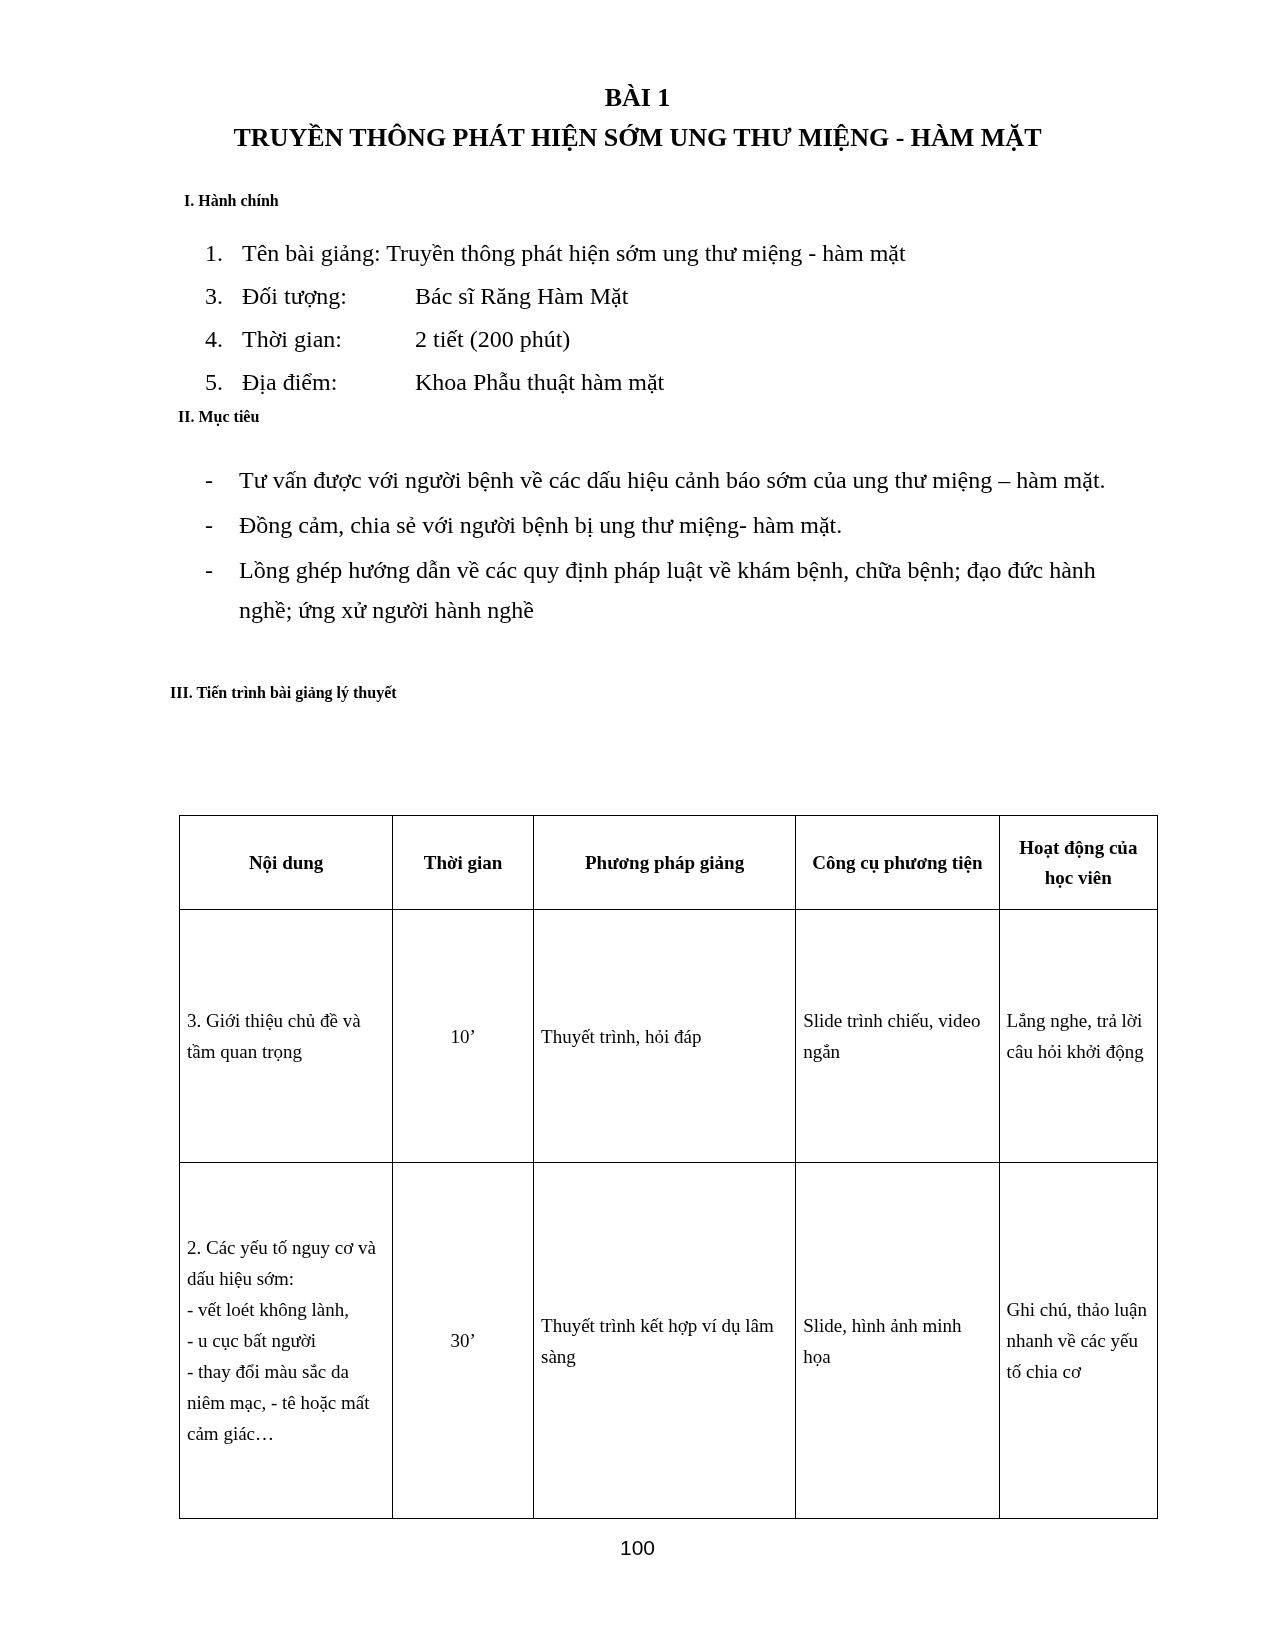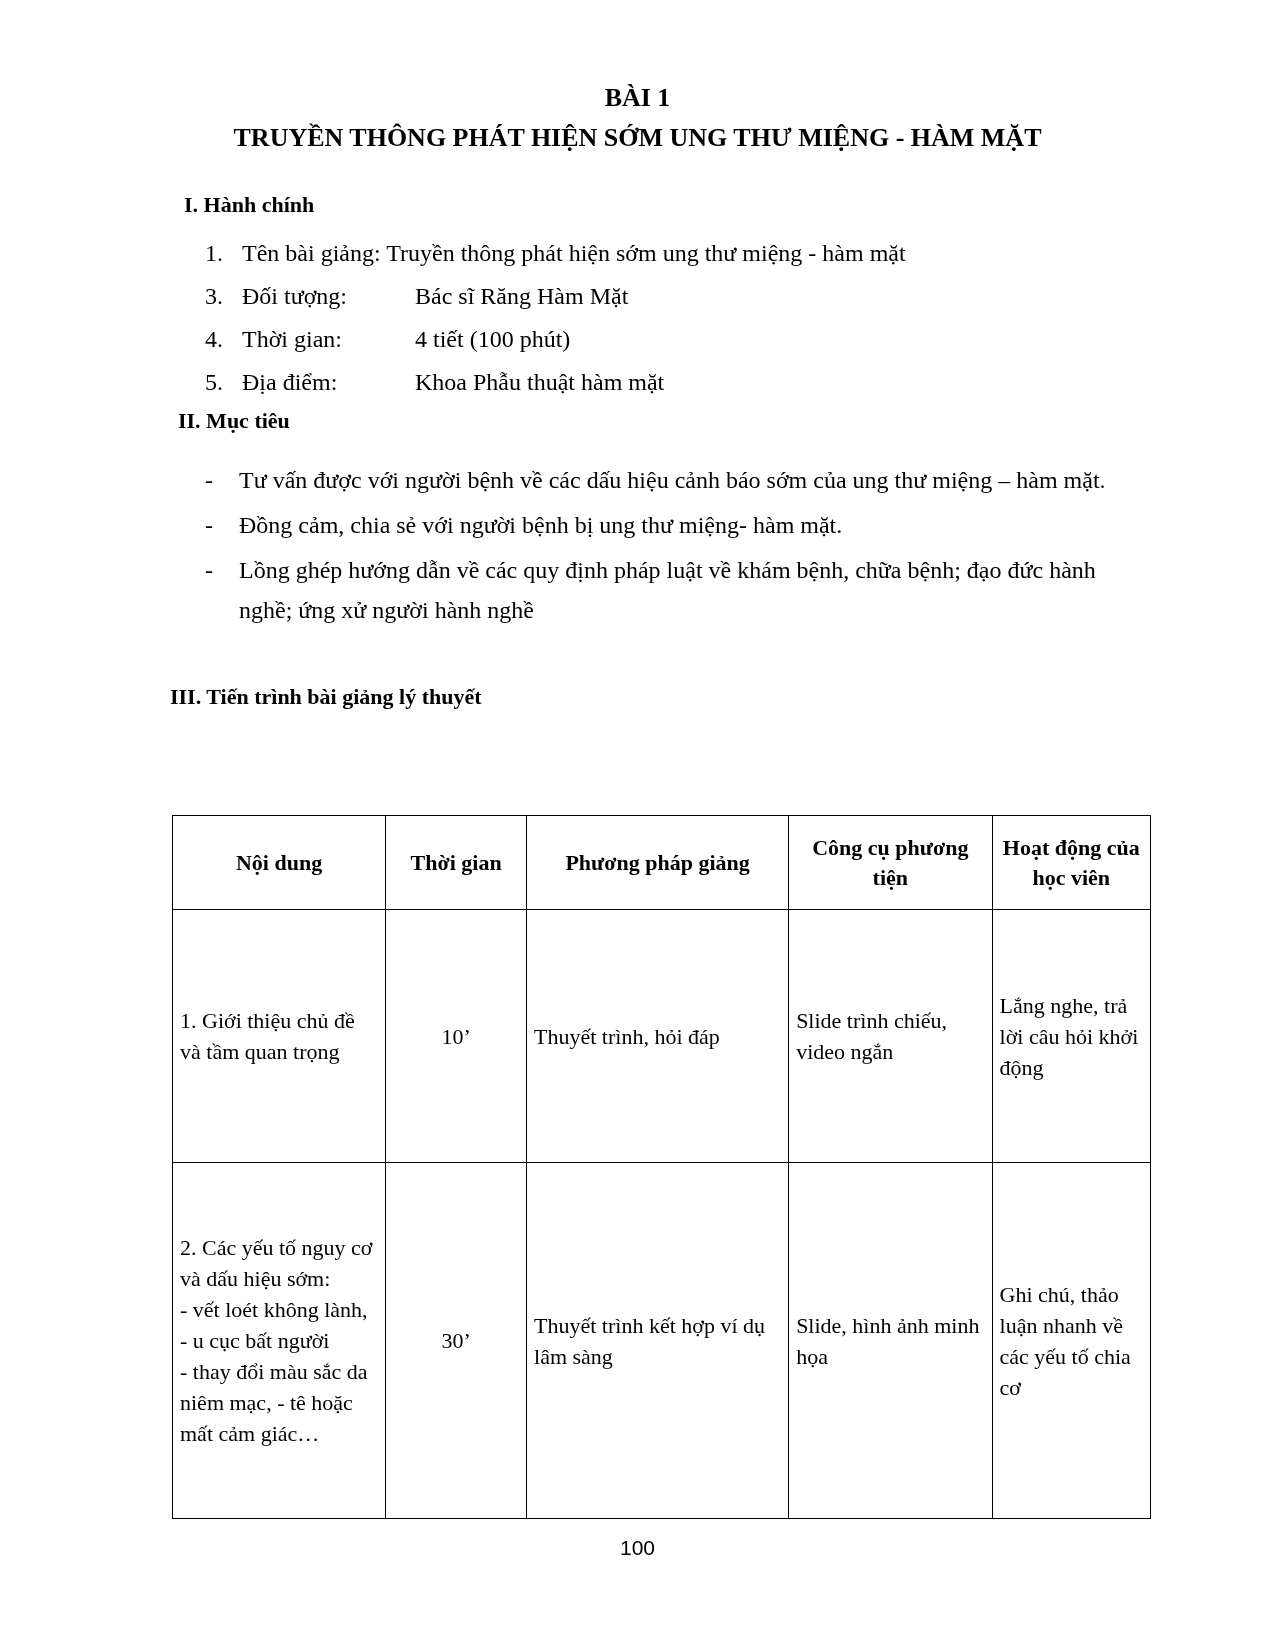--- a/index.html
+++ b/index.html
@@ -26,21 +26,21 @@
     text-align: center;
     font-weight: bold;
     font-size: 26px;
     line-height: 40px;
   }
 
   
   .sec-heading {
     position: absolute;
     font-weight: bold;
-    font-size: 22px;
+    font-size: 16px;
     white-space: nowrap;
   }
   .h-sec1 { top: 192px; left: 184px; }
   .h-sec2 { top: 408px; left: 178px; }
   .h-sec3 { top: 684px; left: 170px; }
 
   
   .admin-list {
     position: absolute;
     top: 236px;
@@ -72,25 +72,25 @@
     display: flex;
     margin-bottom: 5px;
   }
   .bullet .dash { width: 34px; flex: 0 0 auto; }
   .bullet .btext { flex: 1 1 auto; }
 
   
   .plan-table {
     position: absolute;
     top: 815px;
-    left: 172px;
+    left: 179px;
     width: 979px;
     border-collapse: collapse;
     table-layout: fixed;
-    font-size: 22px;
+    font-size: 19px;
   }
   .plan-table col.c1 { width: 21.8%; }
   .plan-table col.c2 { width: 14.4%; }
   .plan-table col.c3 { width: 26.8%; }
   .plan-table col.c4 { width: 20.8%; }
   .plan-table col.c5 { width: 16.2%; }
   .plan-table th, .plan-table td {
     border: 1.5px solid #000000;
     padding: 4px 7px;
     vertical-align: middle;
@@ -137,21 +137,21 @@
       <span class="val"></span>
     </div>
     <div class="admin-item">
       <span class="num">3.</span>
       <span class="lbl fixed">Đối tượng:</span>
       <span class="val">Bác sĩ Răng Hàm Mặt</span>
     </div>
     <div class="admin-item">
       <span class="num">4.</span>
       <span class="lbl fixed">Thời gian:</span>
-      <span class="val">4 tiết (100 phút)</span>
+      <span class="val">2 tiết (200 phút)</span>
     </div>
     <div class="admin-item">
       <span class="num">5.</span>
       <span class="lbl fixed">Địa điểm:</span>
       <span class="val">Khoa Phẫu thuật hàm mặt</span>
     </div>
   </div>
 
   <div class="sec-heading h-sec2">II. Mục tiêu</div>
 
@@ -185,21 +185,21 @@
         <th>Nội dung</th>
         <th>Thời gian</th>
         <th>Phương pháp giảng</th>
         <th>Công cụ phương tiện</th>
         <th>Hoạt động của học viên</th>
       </tr>
     </thead>
     <tbody>
       <tr class="body-row-1">
         <td class="td-content">
-          <div>1. Giới thiệu chủ đề và tầm quan trọng</div>
+          <div>3. Giới thiệu chủ đề và tầm quan trọng</div>
         </td>
         <td class="td-time">10’</td>
         <td>Thuyết trình, hỏi đáp</td>
         <td>Slide trình chiếu, video ngắn</td>
         <td>Lắng nghe, trả lời câu hỏi khởi động</td>
       </tr>
       <tr class="body-row-2">
         <td class="td-content">
           <div>2. Các yếu tố nguy cơ và dấu hiệu sớm:</div>
           <div>- vết loét không lành,</div>

